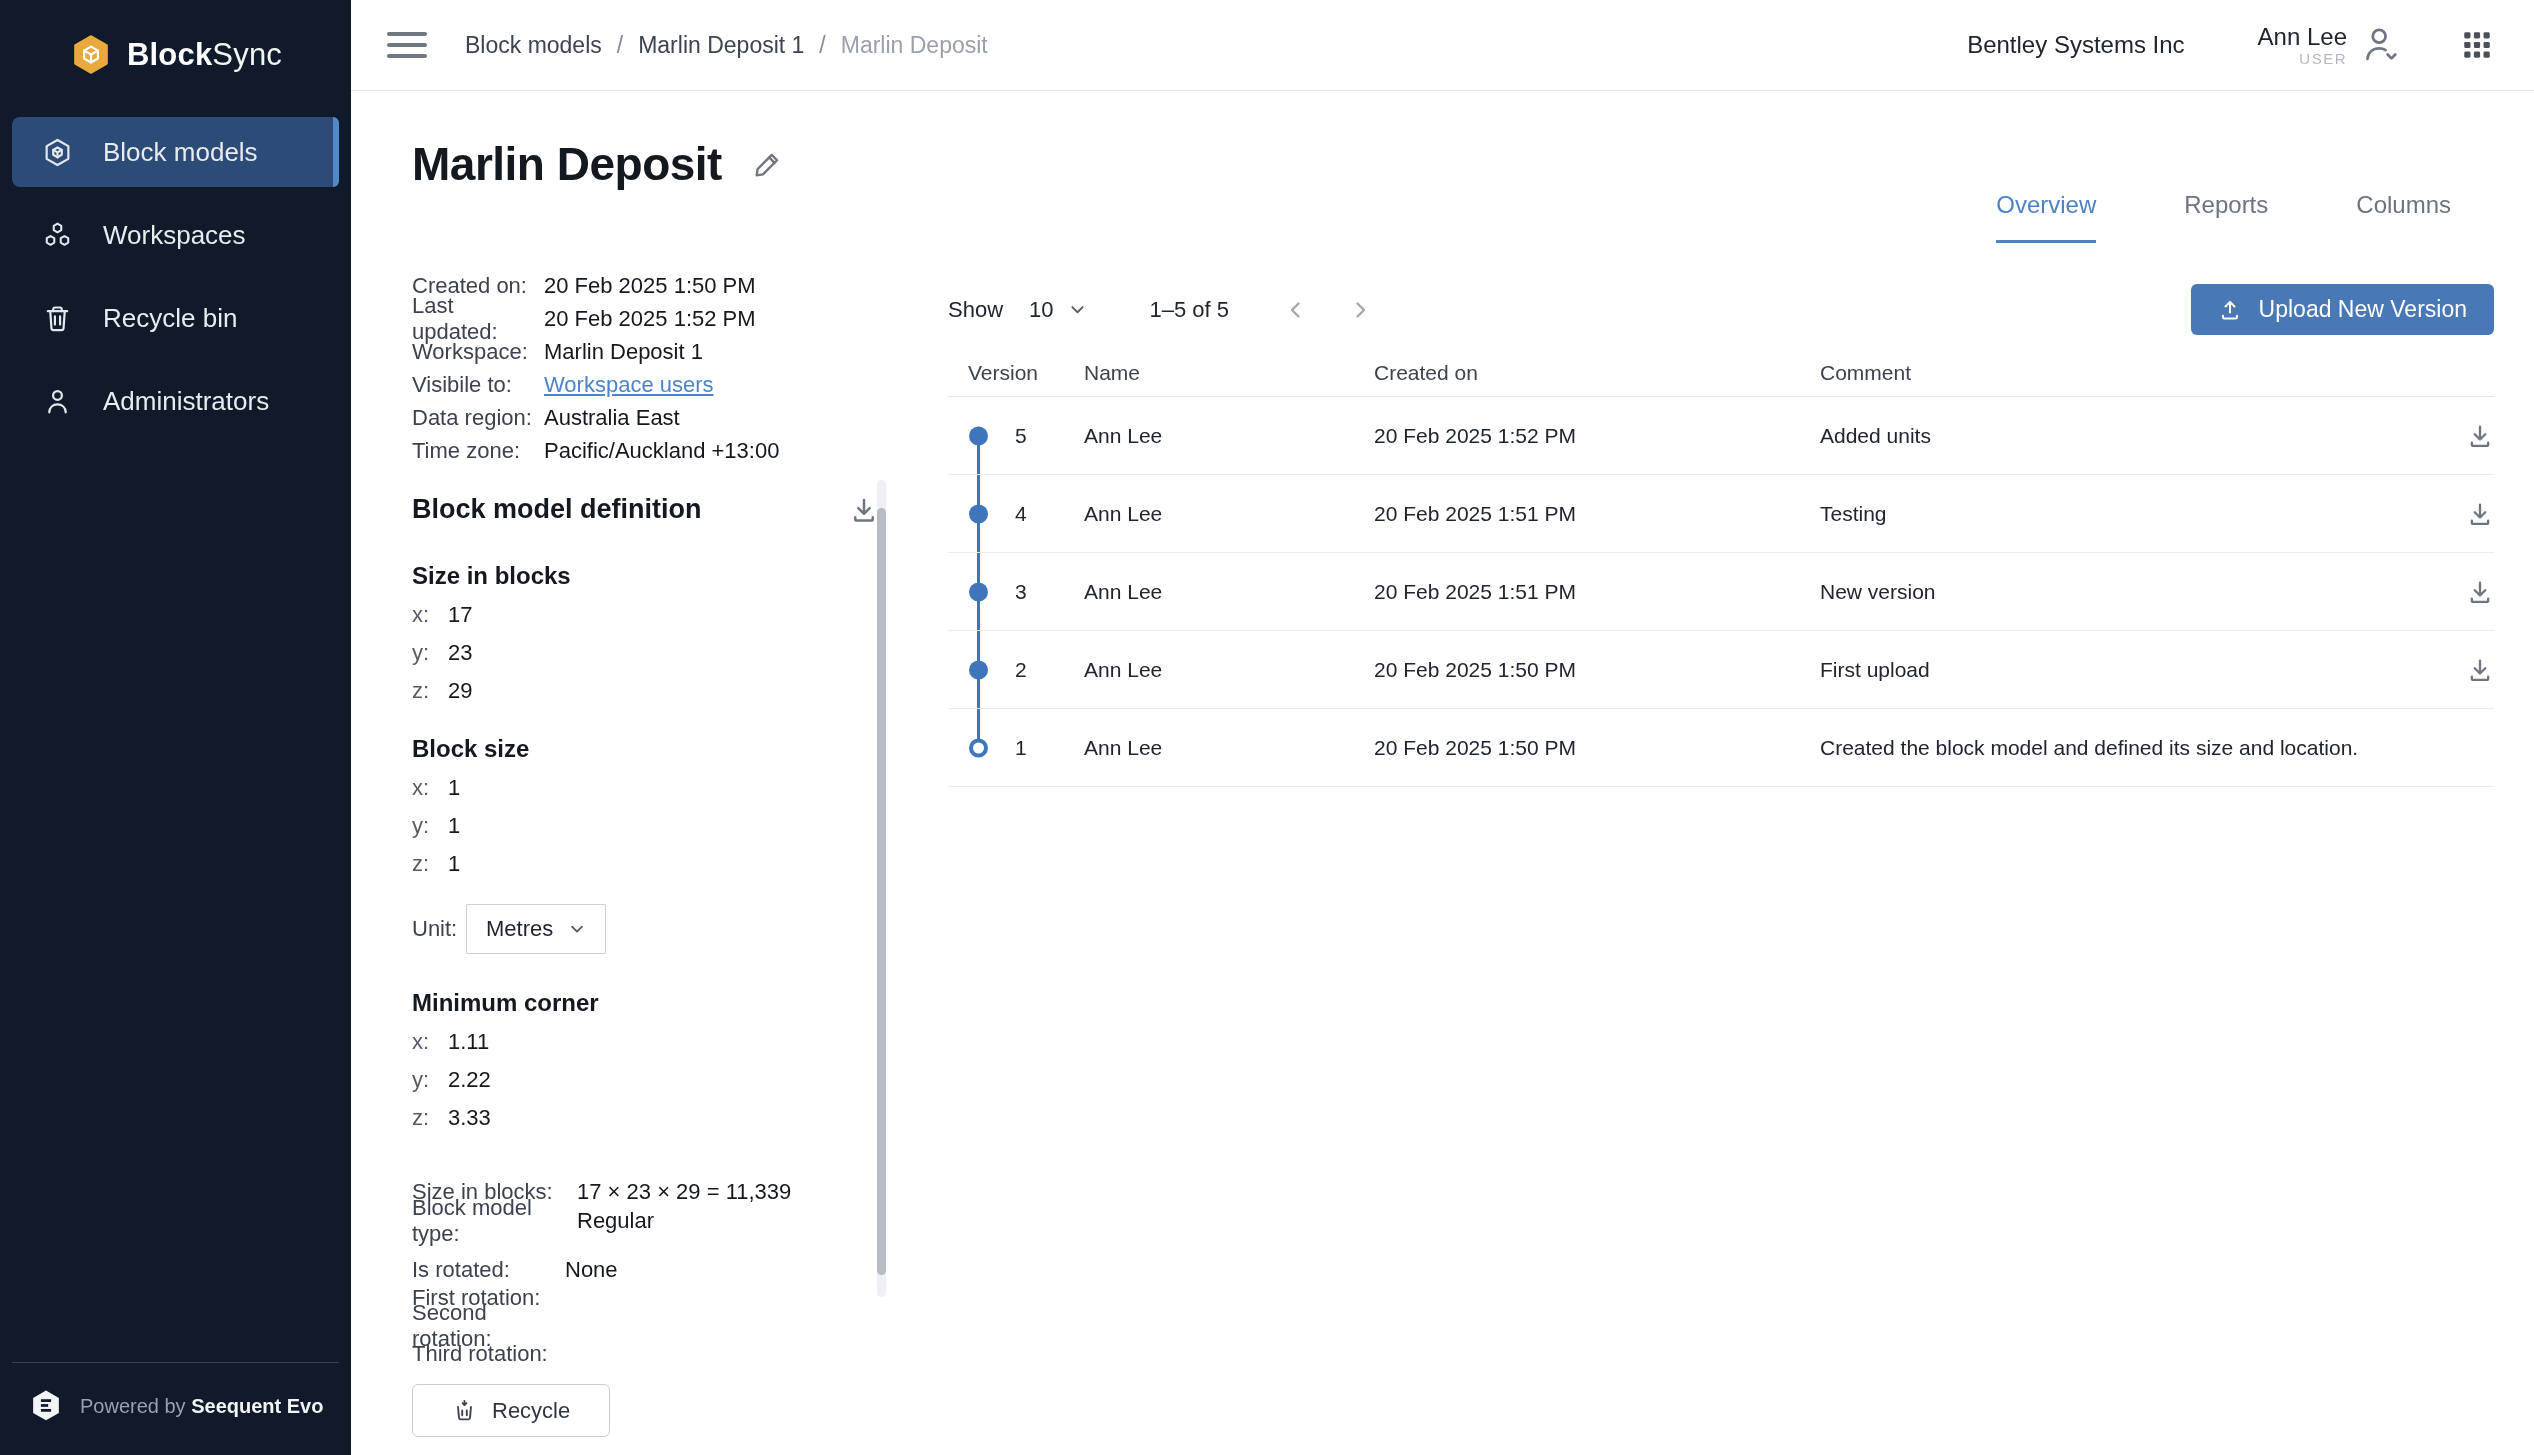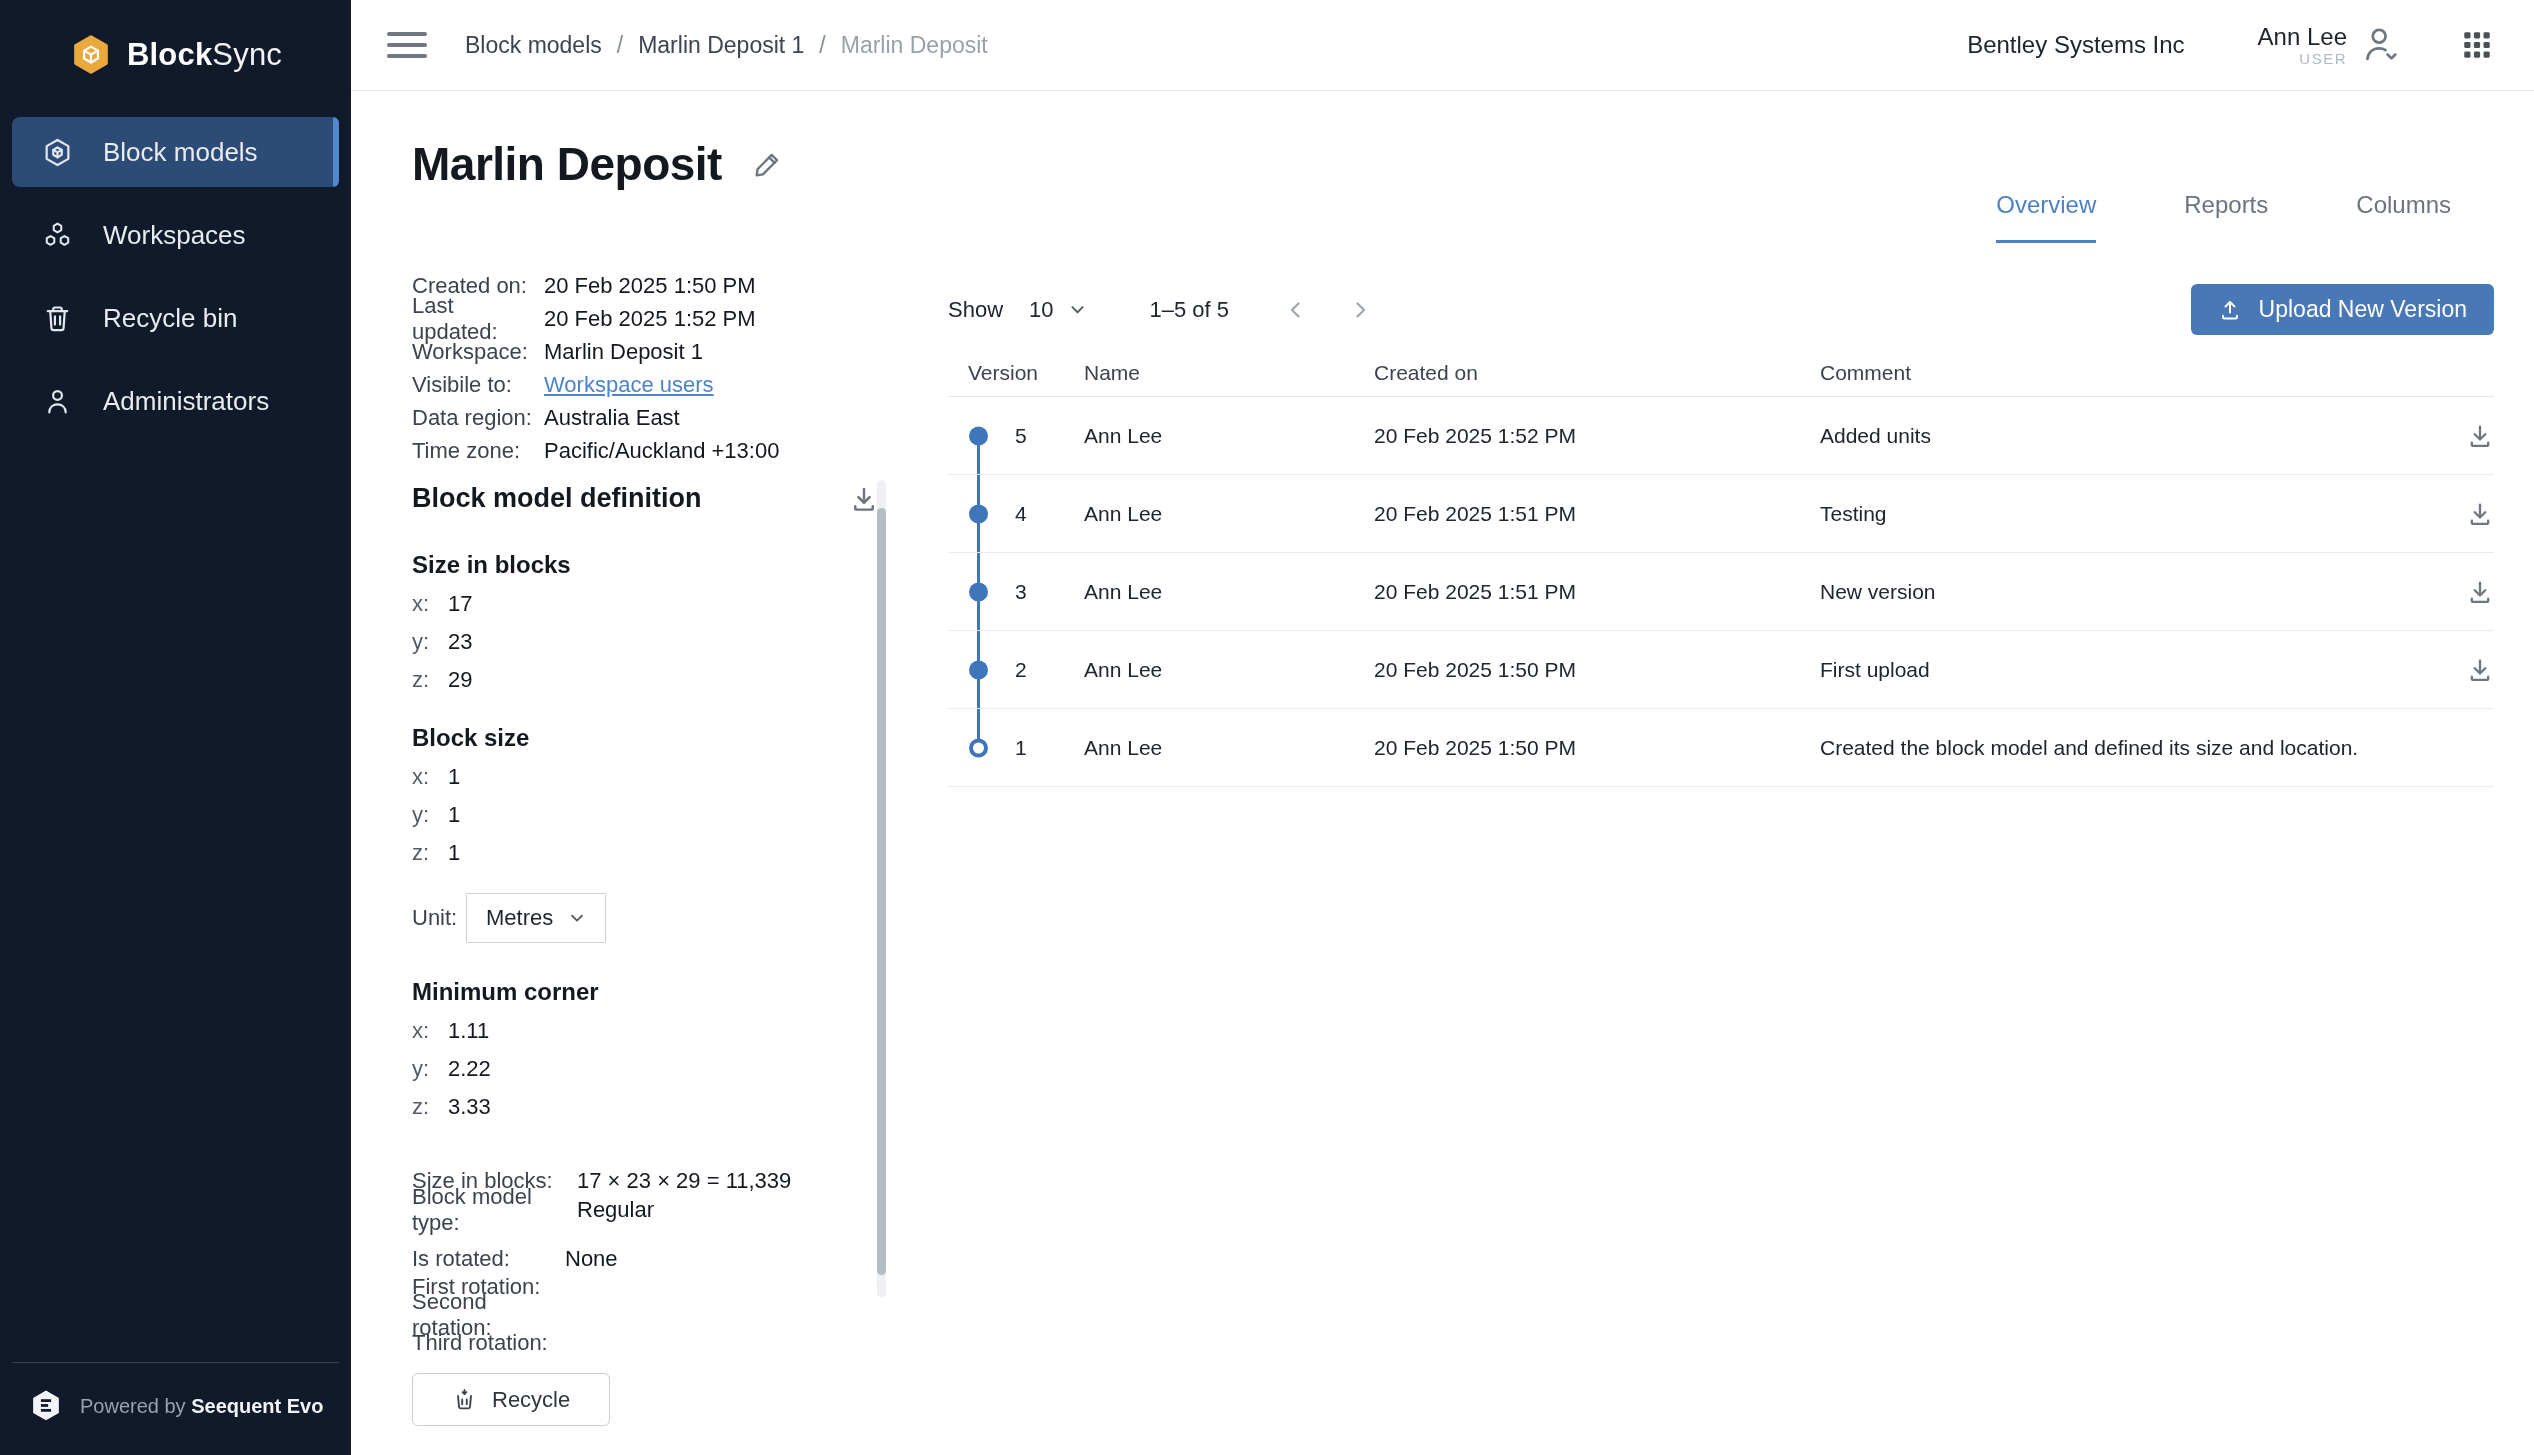--- a/index.html
+++ b/index.html
@@ -57,21 +57,21 @@
   .tabs { position:absolute; top:61px; right:83px; display:flex; gap:88px;margin-top:39px; }
   .tab { font-size:24px; color:#6b7280; padding-bottom:21px; cursor:pointer; }
   .tab.active { color:#4c82c4; border-bottom:3px solid #4c82c4; }
 
   
   .details-col { position:absolute; left:61px; top:178px; width:467px; }
   .detail-row { display:flex; align-items:center; height:33px; font-size:22px; }
   .detail-label { width:132px; color:#3c434e; flex:none; }
   .detail-value { color:#14181f; }
   .detail-link { color:#4d83c7; text-decoration:underline; cursor:pointer; }
-  .def-heading-row { margin-top:16px; display:flex; justify-content:space-between; align-items:center; }
+  .def-heading-row { margin-top:27px; display:flex; justify-content:space-between; align-items:center; }
   .h2 { font-size:27px; font-weight:700; color:#14181f; }
   .dl-btn { color:#6f7680; cursor:pointer; }
   .dl-btn svg { width:30px; height:30px; }
   .h3 { font-size:24px; font-weight:700; color:#14181f; }
   .mt-sib { margin-top:37px; } .mt-bs { margin-top:31px; } .mt-mc { margin-top:35px; }
   .axis-row { display:flex; align-items:center; margin-top:11px; height:27px; font-size:22px; }
   .axis-label { width:36px; color:#555c66; flex:none; }
   .axis-value { color:#14181f; }
   .unit-row { display:flex; align-items:center; margin-top:27px; }
   .unit-label { width:54px; font-size:22px; color:#3c434e; flex:none; }

